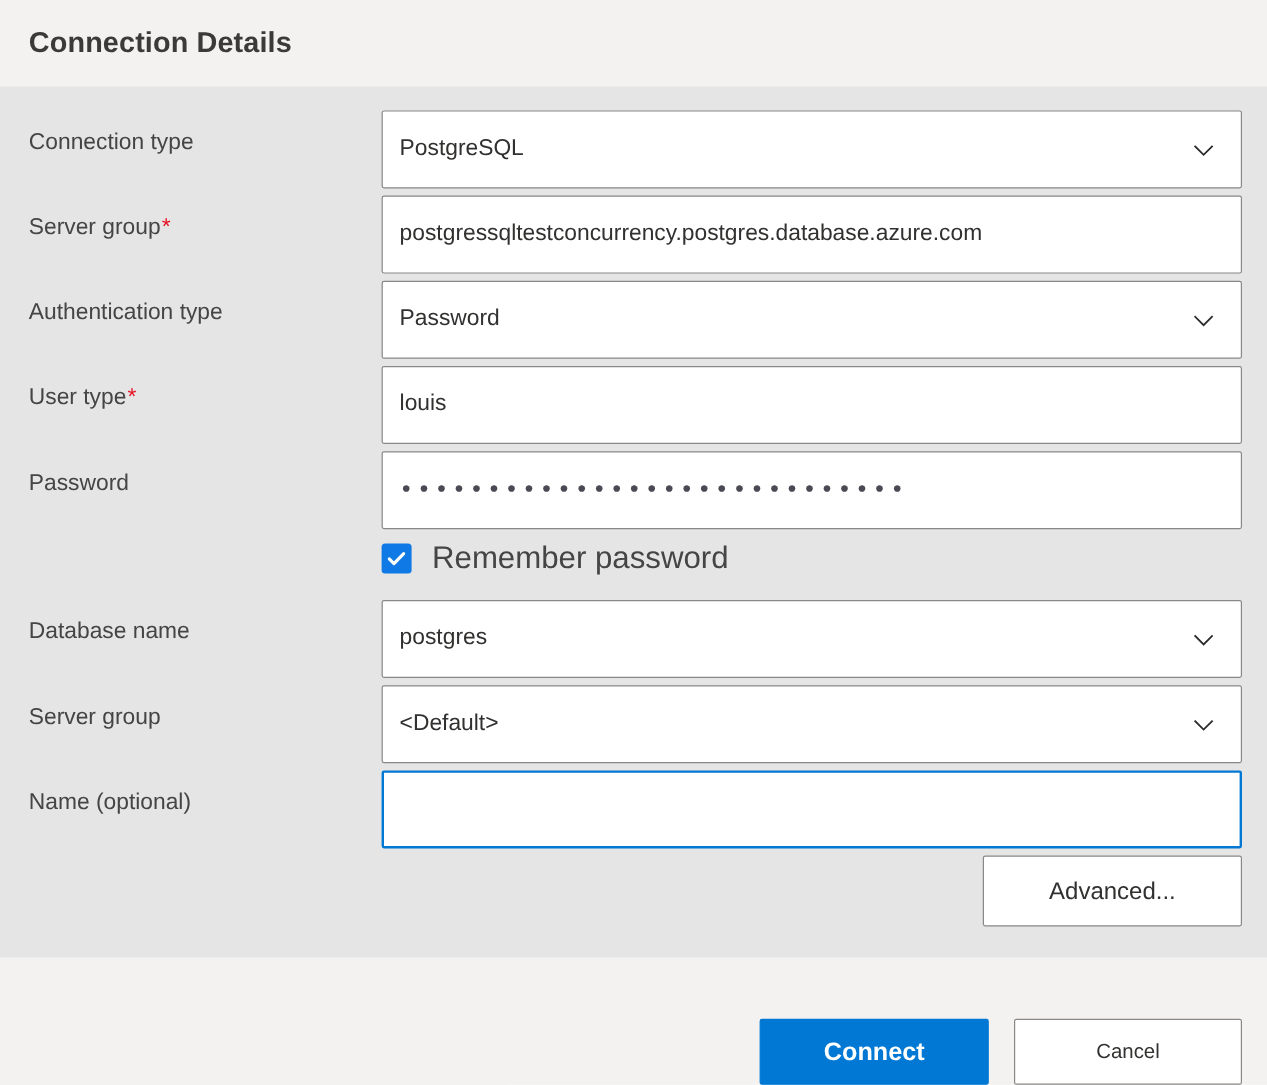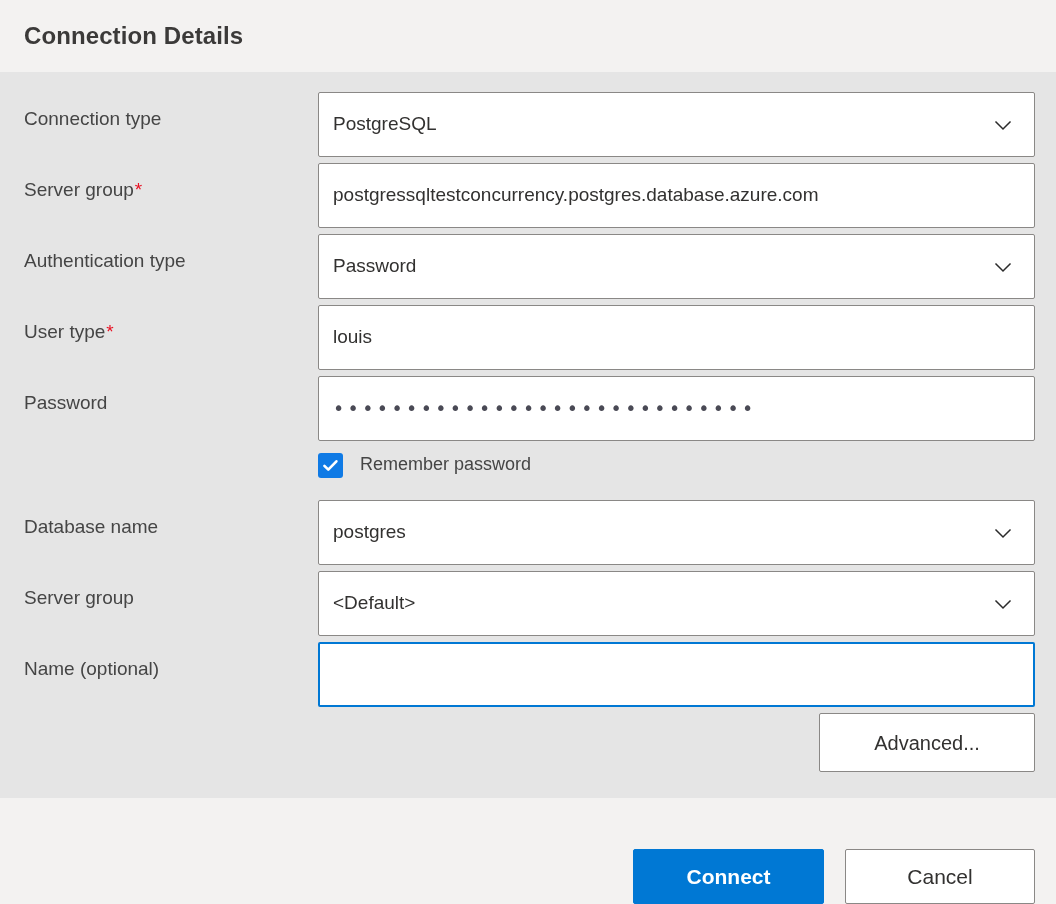--- a/index.html
+++ b/index.html
@@ -138,21 +138,21 @@
     border-radius: 3px;
     background: #0f7ae5;
     display: flex;
     align-items: center;
     justify-content: center;
     flex: 0 0 auto;
   }
   .checkbox-box svg { display: block; }
   .checkbox-label {
     margin-left: 17px;
-    font-size: 18px;
+    font-size: 26px;
     color: #454545;
     line-height: 1.2;
     white-space: nowrap;
   }
 
   
   .advanced-row {
     display: flex;
     justify-content: flex-end;
     margin-top: 11px;
@@ -195,21 +195,21 @@
     color: #ffffff;
     font-weight: 700;
     font-size: 21px;
   }
   .btn-cancel {
     width: 190px;
     height: 55px;
     background: #ffffff;
     border: 1px solid #8a8886;
     color: #323130;
-    font-size: 21px;
+    font-size: 17px;
   }
 </style>
 </head>
 <body>
 
 <div class="dialog">
 
   <div class="dialog-header">
     <div class="dialog-title">Connection Details</div>
   </div>

